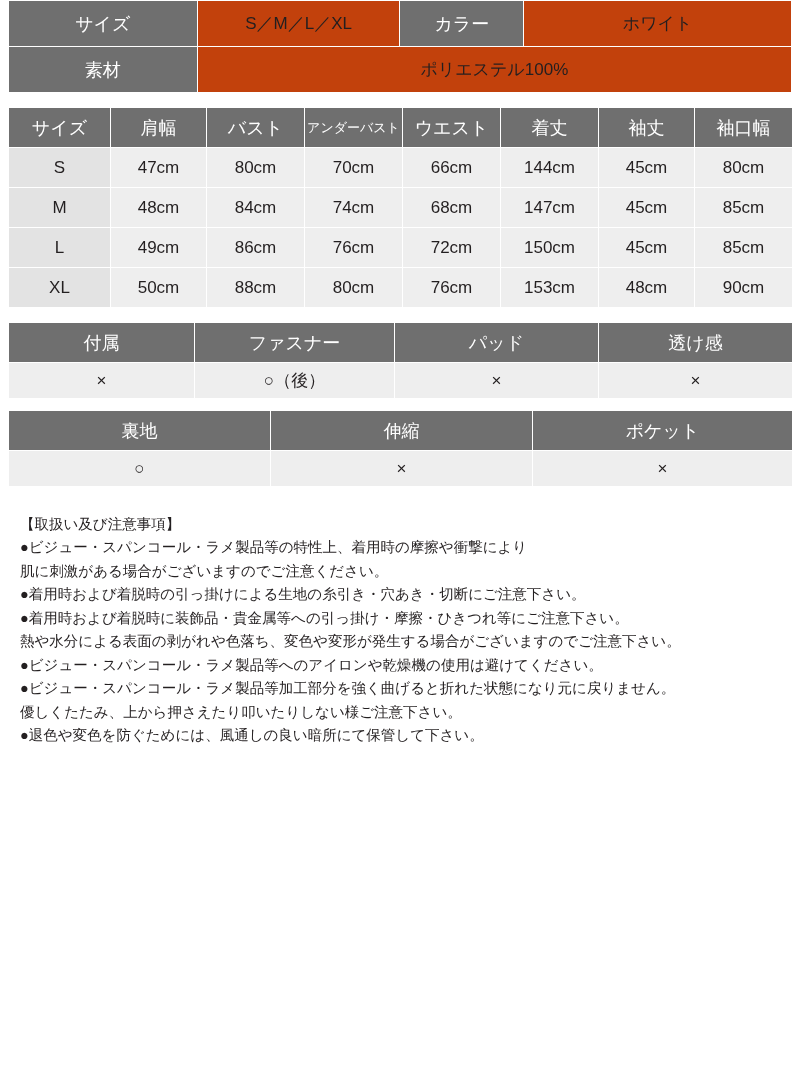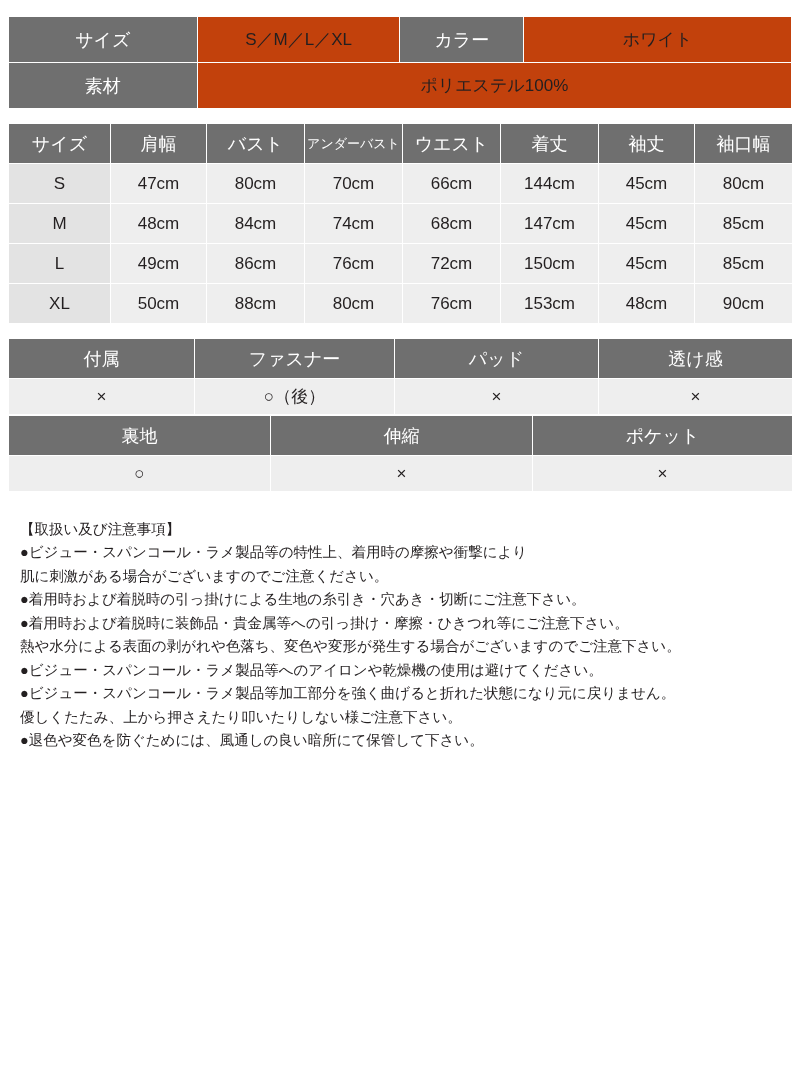--- a/index.html
+++ b/index.html
@@ -10,21 +10,21 @@
   }
   body {
     width: 800px;
     height: 1067px;
     font-family: "Liberation Sans", sans-serif;
     color: #231f20;
     font-size: 17px;
   }
   .page {
     width: 800px;
-    padding: 16px 8px 0 8px;
+    padding: 0 8px 0 8px;
   }
   table {
     border-collapse: collapse;
     width: 784px;
     table-layout: fixed;
   }
   td, th {
     border: 1px solid #ffffff;
     text-align: center;
     vertical-align: middle;
@@ -75,21 +75,21 @@
     color: #ffffff;
     font-size: 18px;
     height: 40px;
   }
   .opt td.val {
     background: #eeeeee;
     color: #231f20;
     font-size: 17px;
     height: 36px;
   }
-  .opt2 { margin-top: 0px; }
+  .opt2 { margin-top: 11px; }
 
   
   .notes {
     margin-top: 26px;
     padding-left: 12px;
     font-size: 14.5px;
     line-height: 1.62;
     color: #231f20;
   }
   .notes .line { white-space: nowrap; }

